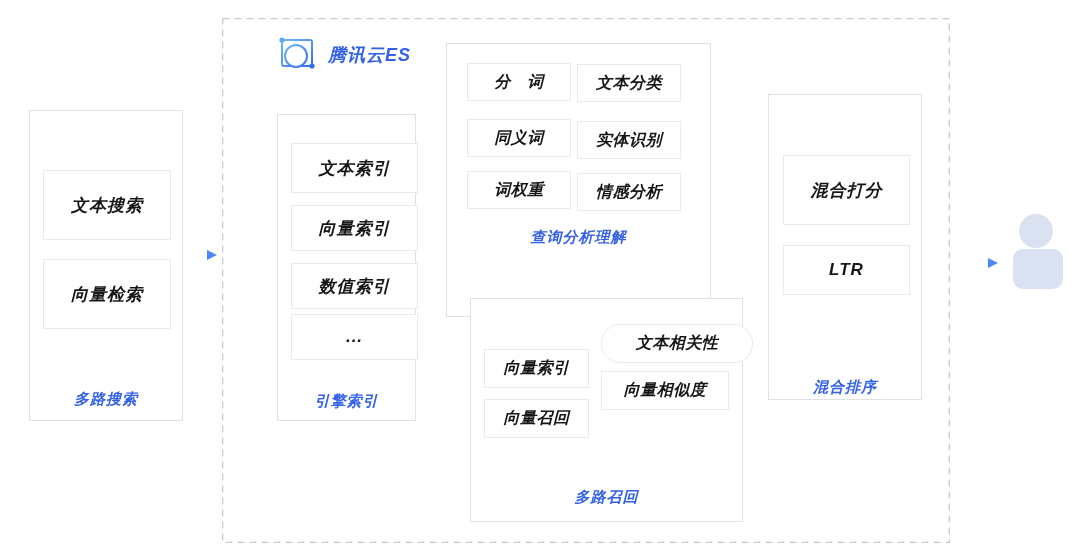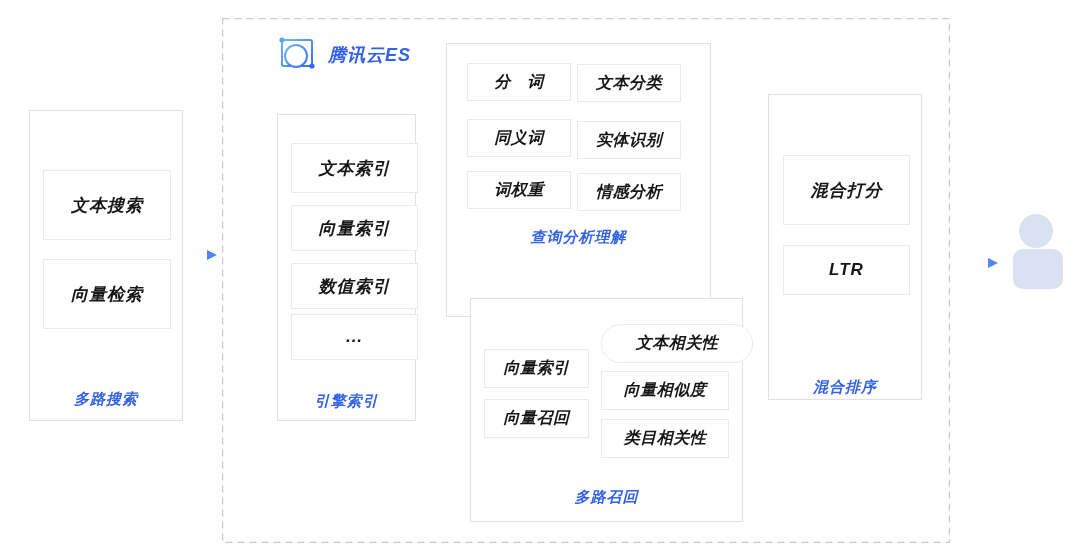--- a/index.html
+++ b/index.html
@@ -100,21 +100,20 @@
     <div class="node small" style="left:130px;top:77px;width:104px;height:38px;">实体识别</div>
     <div class="node small" style="left:130px;top:129px;width:104px;height:38px;">情感分析</div>
     <div class="panel-label" style="top:184px;">查询分析理解</div>
   </div>
 
   <div class="panel" id="panel-recall">
     <div class="node small" style="left:13px;top:50px;width:105px;height:39px;">向量索引</div>
     <div class="node small" style="left:13px;top:100px;width:105px;height:39px;">向量召回</div>
     <div class="node small" style="left:130px;top:25px;width:152px;height:39px;border-radius:19px;">文本相关性</div>
     <div class="node small" style="left:130px;top:72px;width:128px;height:39px;">向量相似度</div>
-    <div class="node small" style="left:130px;top:120px;width:128px;height:39px;">类目相关性</div>
     <div class="panel-label" style="top:189px;">多路召回</div>
   </div>
 
   <div class="panel" id="panel-ranking">
     <div class="node" style="left:14px;top:60px;width:127px;height:70px;">混合打分</div>
     <div class="node" style="left:14px;top:150px;width:127px;height:50px;">LTR</div>
     <div class="panel-label" style="top:283px;">混合排序</div>
   </div>
 
   <svg class="arrow-svg" id="arrow-out" viewBox="0 0 38 14">

